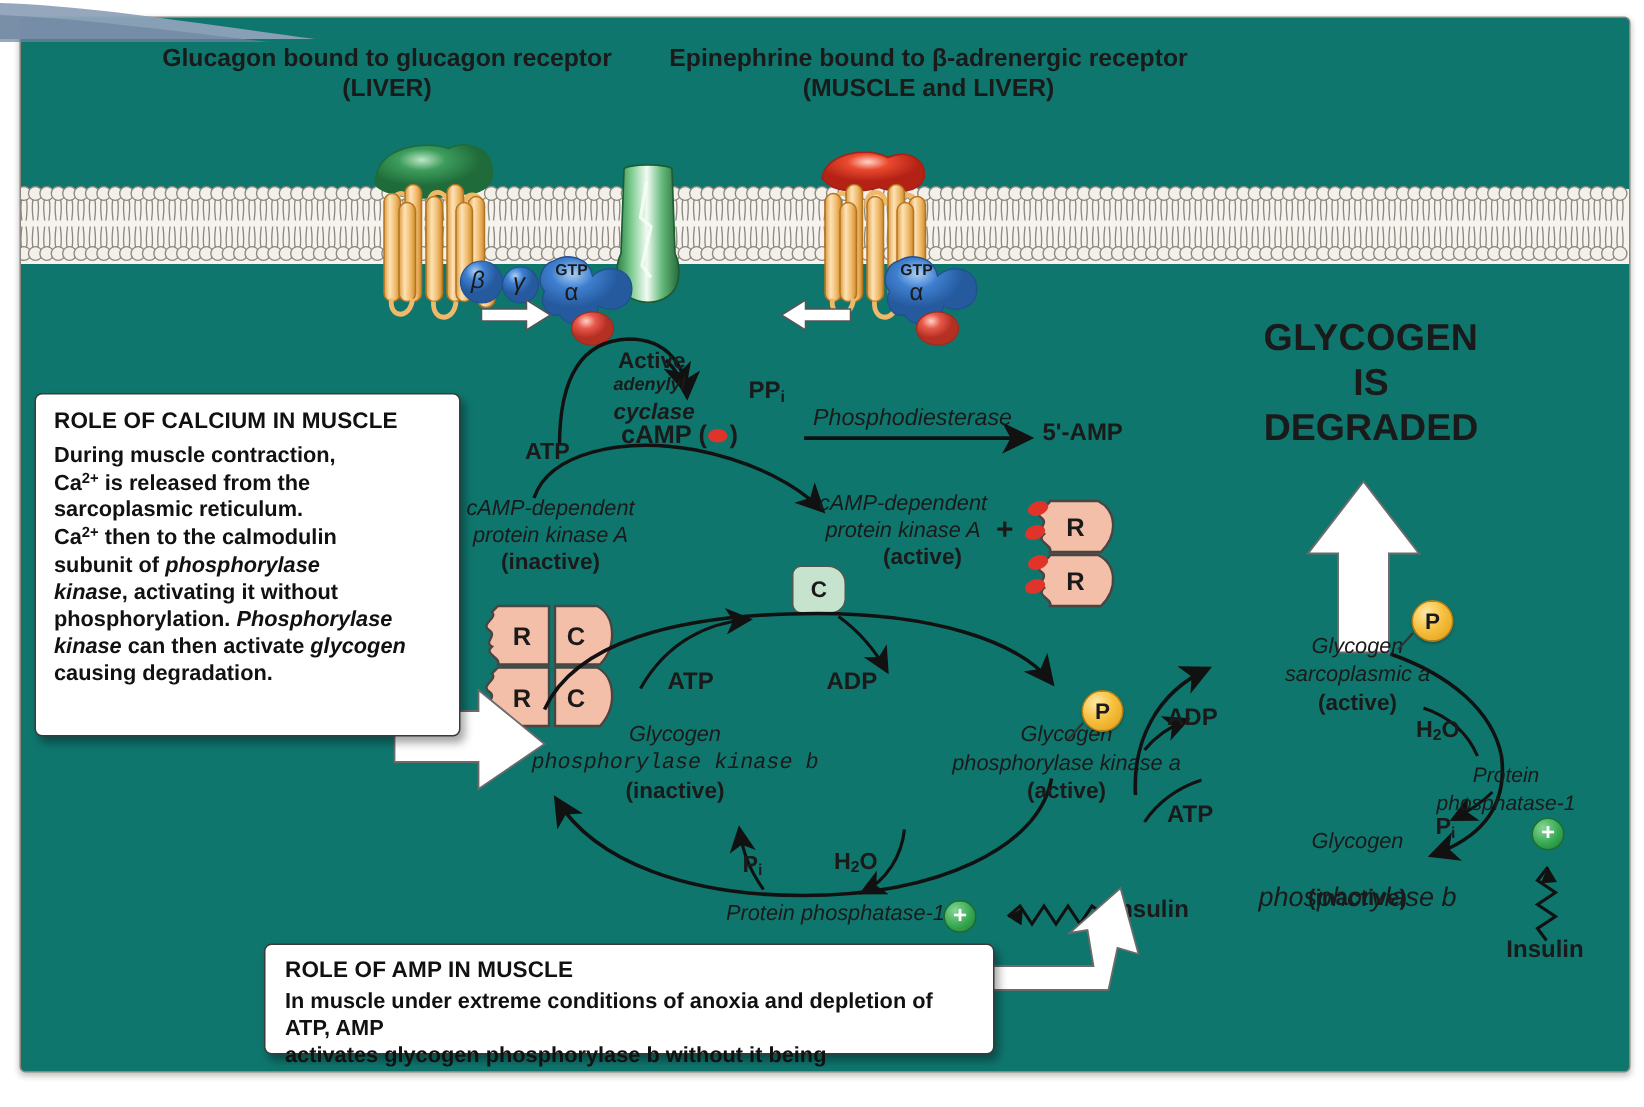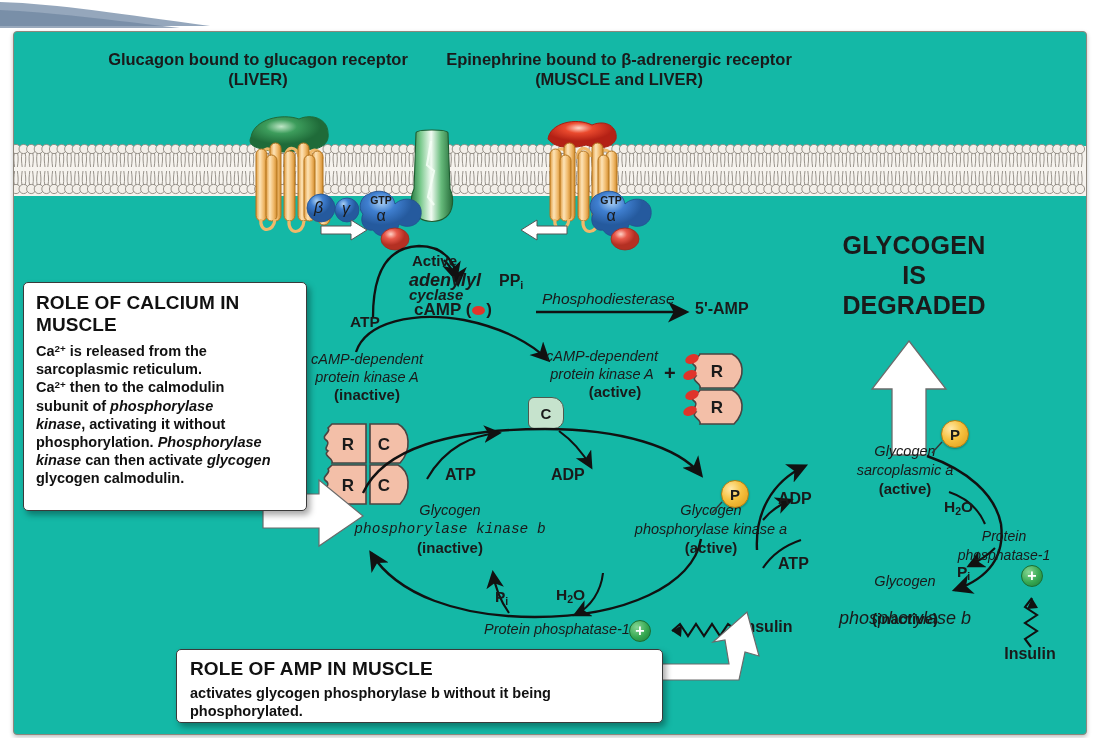--- a/index.html
+++ b/index.html
@@ -1,41 +1,41 @@
 <!DOCTYPE html>
 <html><head>
 <meta charset="utf-8">
 <style>
   html,body{margin:0;padding:0;background:#fff;}
   body{font-family:"Liberation Sans",sans-serif;}
   #page{position:relative;width:1096px;height:738px;overflow:hidden;background:#ffffff;}
 
   
   #panel{position:absolute;left:13px;top:11px;width:1072px;height:702px;
-         background:#14b8a6;border:1px solid #8e877d;border-radius:4px;
-         box-shadow:0 2px 4px rgba(0,0,0,.25);overflow:hidden;margin-top:20px;}
+         background:#0f766e;border:1px solid #8e877d;border-radius:4px;
+         box-shadow:0 2px 4px rgba(0,0,0,.25);overflow:hidden;}
 
   
   #swoosh{position:absolute;left:0;bottom:0;width:300px;height:30px;overflow:hidden;}
 
   
   .t{position:absolute;color:#1a1a1a;white-space:nowrap;line-height:1.12;}
   .b{font-weight:bold;}
   .i{font-style:italic;}
   .ctr{text-align:center;transform:translateX(-50%);}
   .sub{font-size:.68em;vertical-align:-.25em;}
   .sup{font-size:.68em;vertical-align:.45em;}
 
   
   #membrane{position:absolute;left:0;top:110px;width:1072px;height:60px;}
 
   
   .callout{position:absolute;background:#fff;border:1.5px solid #3a3a3a;border-radius:5px;
            box-shadow:3px 4px 6px rgba(0,0,0,.35);}
-  .callout .hd{font-weight:bold;font-size:19px;letter-spacing:.1px;color:#111;}
+  .callout .hd{font-weight:bold;font-size:15px;letter-spacing:.1px;color:#111;}
   .callout .bd{font-weight:bold;font-size:14.5px;color:#111;line-height:1.24;}
 
   
   .pbadge{position:absolute;width:26px;height:26px;border-radius:50%;
           background:radial-gradient(circle at 34% 30%,#ffe9a8 0%,#f6c13f 45%,#e09a16 100%);
           border:1px solid #b67d10;color:#1a1a1a;font-weight:bold;font-size:15px;
           display:flex;align-items:center;justify-content:center;
           box-shadow:0 1px 2px rgba(0,0,0,.3);}
   .plusbadge{position:absolute;width:20px;height:20px;border-radius:50%;
           background:radial-gradient(circle at 34% 30%,#86d694 0%,#36a852 55%,#1d7d38 100%);
@@ -502,21 +502,21 @@
 
         <path d="M430,228 C436,234 440,240 442,247" marker-end="url(#ah)"></path>
 
         <path d="M342,320 C352,290 400,279 450,288 C490,296 518,312 534,328" marker-end="url(#ah)"></path>
 
         <path d="M522,280 L672,280" marker-end="url(#ah)" stroke-width="2.5"></path>
       </g>
     </svg>
 
     <div class="t b" style="left:398px;top:221px;font-size:15px;">Active</div>
-    <div class="t b i" style="left:395px;top:238px;font-size:18px;">adenylyl</div>
+    <div class="t b i" style="left:395px;top:238px;font-size:12px;">adenylyl</div>
     <div class="t b i" style="left:395px;top:255px;font-size:15px;">cyclase</div>
 
     <div class="t b" style="left:336px;top:281px;font-size:15.5px;">ATP</div>
 
     <div class="t b" style="left:485px;top:240px;font-size:16px;">
       <span>PP</span><span class="sub">i</span>
     </div>
 
     <div class="t b" style="left:400px;top:268px;font-size:17px;">
       <span>cAMP (</span><span style="display:inline-block;width:13px;height:9px;border-radius:50%;background:#e0342a;vertical-align:middle;margin:0 1px;"></span><span>)</span>
@@ -672,39 +672,41 @@
     </svg>
     <div class="t b ctr" style="left:1016px;top:613px;font-size:16px;">Insulin</div>
 
     <svg width="120" height="90" style="left:245px;top:440px;" viewBox="0 0 120 90">
       <path d="M4,22 L60,22 L60,8 L104,44 L60,74 L60,56 L4,56 Z" fill="#ffffff" stroke="#6b6b6b" stroke-width="1.2"></path>
     </svg>
     <div class="callout" style="left:9px;top:250px;width:282px;height:227px;">
       <div style="padding:9px 11px 0 12px;">
         <div class="hd">ROLE OF CALCIUM IN MUSCLE</div>
         <div class="bd" id="calcium-body" style="margin-top:7px;">
+            <div><span>During muscle contraction,</span></div>
             <div><span>Ca</span><span class="sup">2+</span><span> is released from the</span></div>
             <div><span>sarcoplasmic reticulum.</span></div>
             <div><span>Ca</span><span class="sup">2+</span><span> then to the calmodulin</span></div>
             <div><span>subunit of </span><span style="font-style: italic;">phosphorylase</span></div>
             <div><span style="font-style: italic;">kinase</span><span>, activating it without</span></div>
             <div><span>phosphorylation. </span><span style="font-style: italic;">Phosphorylase</span></div>
             <div><span style="font-style: italic;">kinase</span><span> can then activate </span><span style="font-style: italic;">glycogen</span></div>
-            <div><span>glycogen calmodulin.</span></div>
+            <div><span>causing degradation.</span></div>
           </div>
       </div>
     </div>
 
     <svg width="120" height="80" style="left:645px;top:580px;" viewBox="0 0 120 80">
       <path d="M2,52 L70,52 L66,28 L54,30 L88,0 L100,44 L86,40 L80,68 L2,68 Z" fill="#ffffff" stroke="#6b6b6b" stroke-width="1.2"></path>
     </svg>
     <div class="callout" style="left:162px;top:617px;width:485px;height:72px;">
       <div style="padding:8px 10px 0 13px;">
         <div class="hd">ROLE OF AMP IN MUSCLE</div>
         <div class="bd" id="amp-body" style="margin-top:5px;">
+            <div><span>In muscle under extreme conditions of anoxia and depletion of ATP, AMP</span></div>
             <div><span>activates </span><span style="">glycogen phosphorylase b</span><span> without it being phosphorylated.</span></div>
           </div>
       </div>
     </div>
 
   </div>
 
   <svg id="swoosh" viewBox="0 0 300 30">
     <path d="M0,2 C60,4 120,14 210,26 L0,26 Z" fill="#8fa2b8" opacity=".95"></path>
     <path d="M0,10 C50,12 110,20 180,28 L0,28 Z" fill="#6e84a0" opacity=".7"></path>

